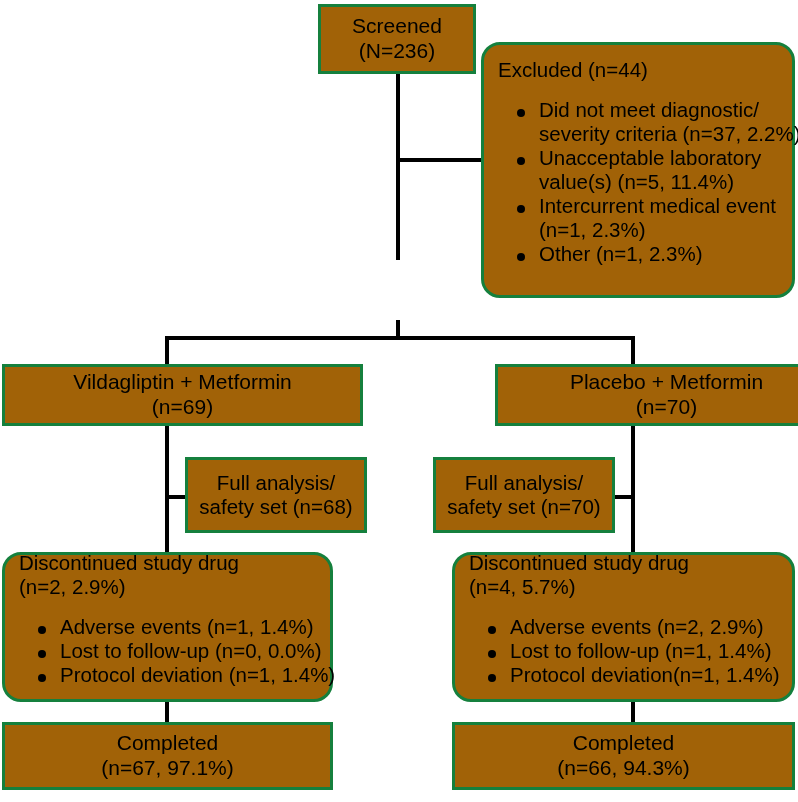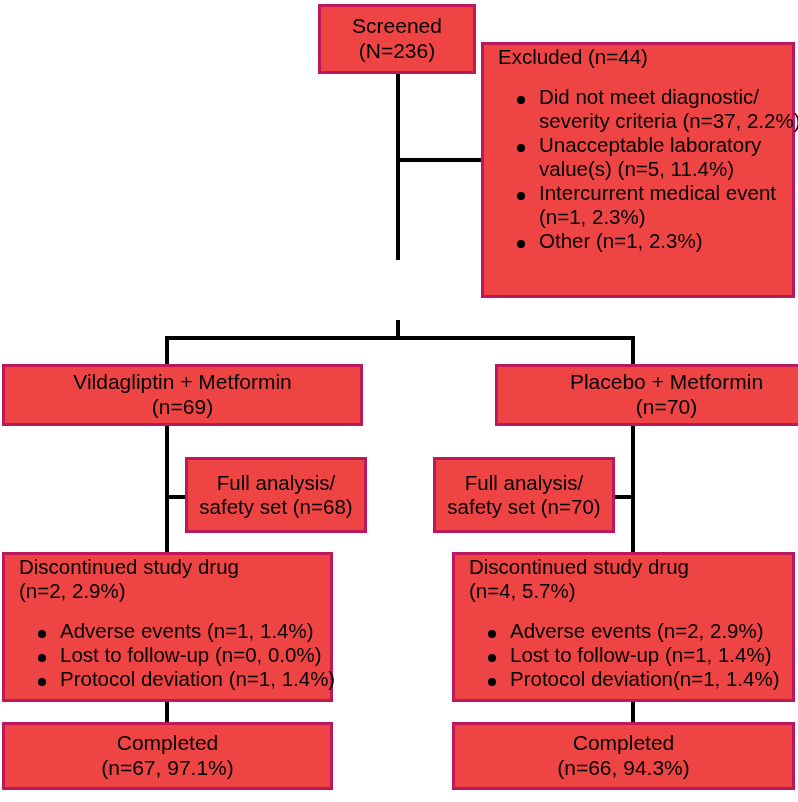--- a/index.html
+++ b/index.html
@@ -15,37 +15,38 @@
   #diagram {
     position: relative;
     width: 798px;
     height: 802px;
     background: #ffffff;
     overflow: hidden;
   }
   .box {
     position: absolute;
     box-sizing: border-box;
-    border: 3px solid #be185d;
-    background: #ef4444;
+    border: 3px solid #15803d;
+    background: #a16207;
     z-index: 3;
   }
   .box-center {
     display: flex;
     flex-direction: column;
     align-items: center;
     justify-content: center;
     text-align: center;
   }
   .box-left {
     display: flex;
     flex-direction: column;
     align-items: flex-start;
-    justify-content: flex-start;
+    justify-content: center;
     text-align: left;
+    border-radius: 19px;
   }
   .ln {
     display: block;
     white-space: nowrap;
     line-height: 1.18;
   }
   .f205 { font-size: 20.5px; }
   .f21 { font-size: 21px; }
 
   

